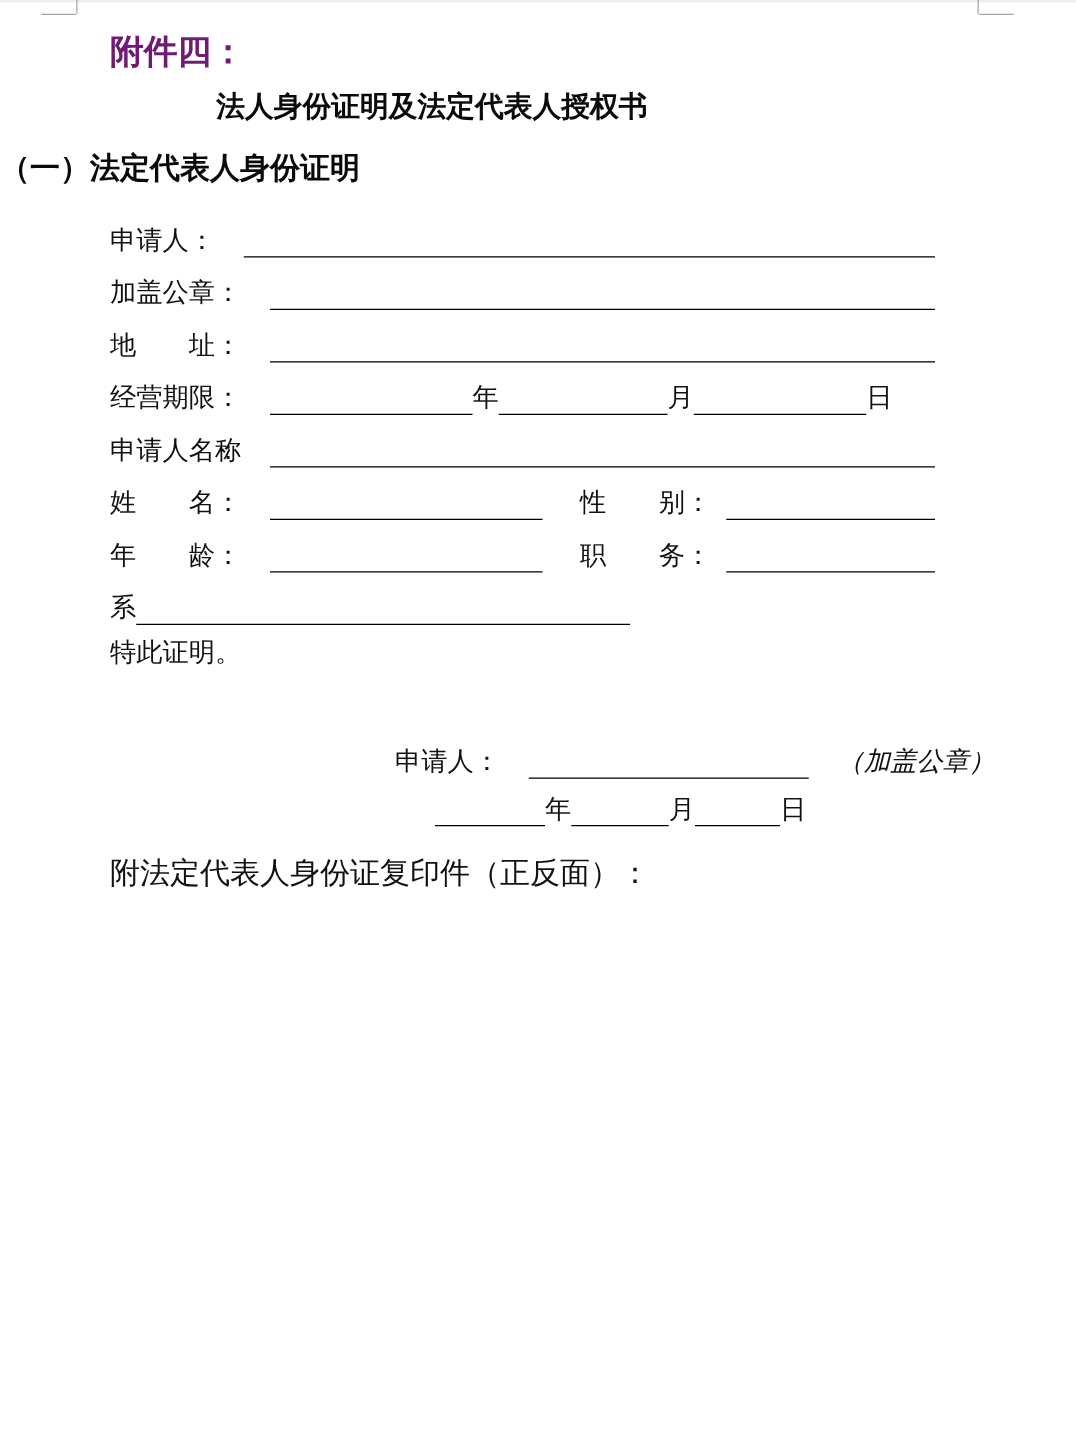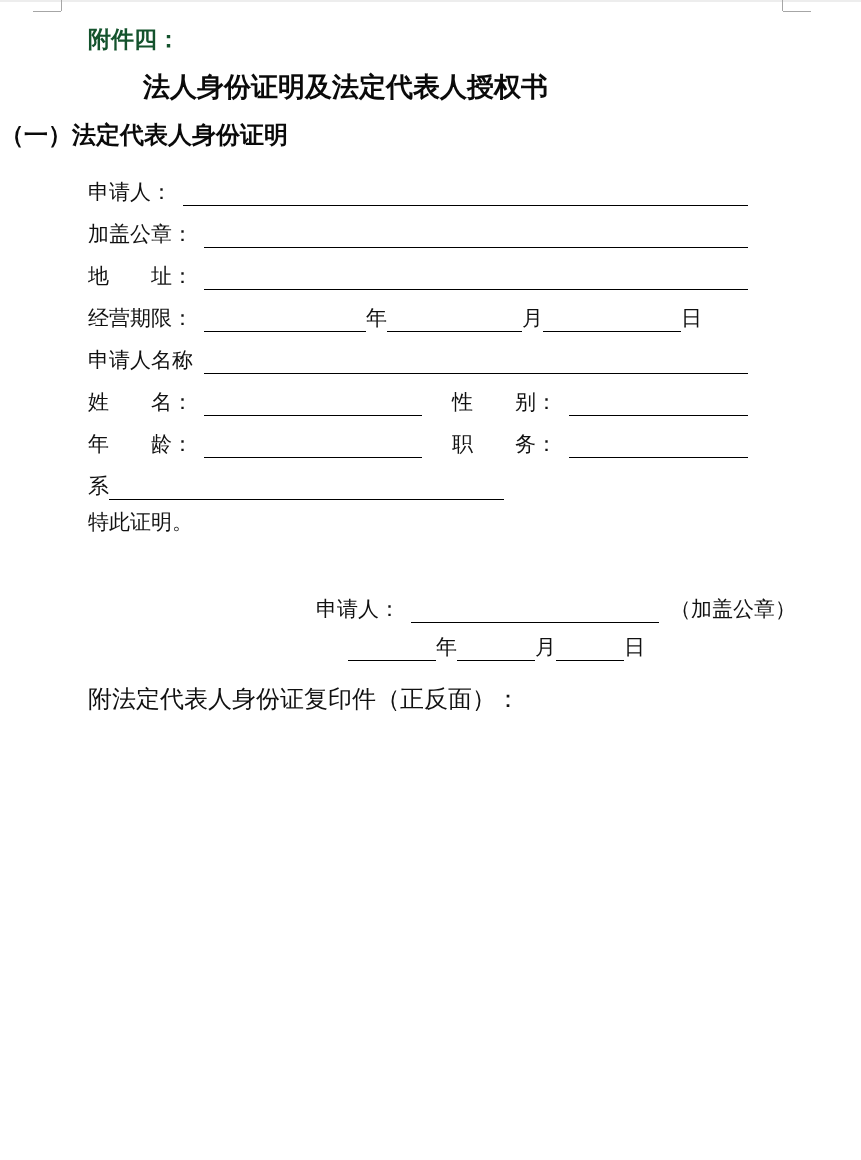--- a/index.html
+++ b/index.html
@@ -18,27 +18,27 @@
   
   .crop{position:absolute;background:#a6a6a6;}
   .crop.tl-v{left:61px;top:0;width:1px;height:11px;}
   .crop.tl-h{left:33px;top:11px;width:28px;height:1px;}
   .crop.tr-v{left:782px;top:0;width:1px;height:11px;}
   .crop.tr-h{left:783px;top:11px;width:28px;height:1px;}
 
   .attachment-line{
     position:absolute;left:88px;top:26px;
     font-family:"Liberation Sans","DejaVu Sans",sans-serif;
-    font-weight:bold;font-size:23px;line-height:1.15;color:#14532d;
+    font-weight:bold;font-size:27px;line-height:1.15;color:#701a75;
   }
   .doc-title{
     position:absolute;left:0;top:72px;width:691px;
     text-align:center;
     font-family:"Liberation Sans","DejaVu Sans",sans-serif;
-    font-weight:bold;font-size:27px;line-height:1.15;color:#0a0a0a;
+    font-weight:bold;font-size:23px;line-height:1.15;color:#0a0a0a;
   }
   .doc-subtitle{
     position:absolute;left:0;top:121px;width:861px;
     text-align:left;
     font-family:"Liberation Sans","DejaVu Sans",sans-serif;
     font-weight:bold;font-size:24px;line-height:1.15;color:#0a0a0a;
   }
 
   .form{position:absolute;left:88px;top:161px;width:660px;font-size:21px;}
   .row{
@@ -49,21 +49,21 @@
   .jl{ 
     display:inline-block;width:84px;
     text-align:justify;text-align-last:justify;
   }
   .blank{
     display:inline-block;
     border-bottom:1.5px solid #000;
     margin-bottom:-3px;height:12px;
   }
   .blank.grow{flex:1 1 auto;}
-  .ml6{margin-left:11px;}
+  .ml6{margin-left:23px;font-style:italic;}
   .ml12{margin-left:12px;}
   .spacer30{display:inline-block;width:30px;}
   .unit{display:inline-block;padding:0 0 0 0;}
 
   .row-wide{width:705px;}
 
   .sig-row{
     position:absolute;left:316px;top:588px;width:480px;
     display:flex;align-items:flex-end;height:32px;
     font-size:21px;white-space:nowrap;line-height:1.05;

